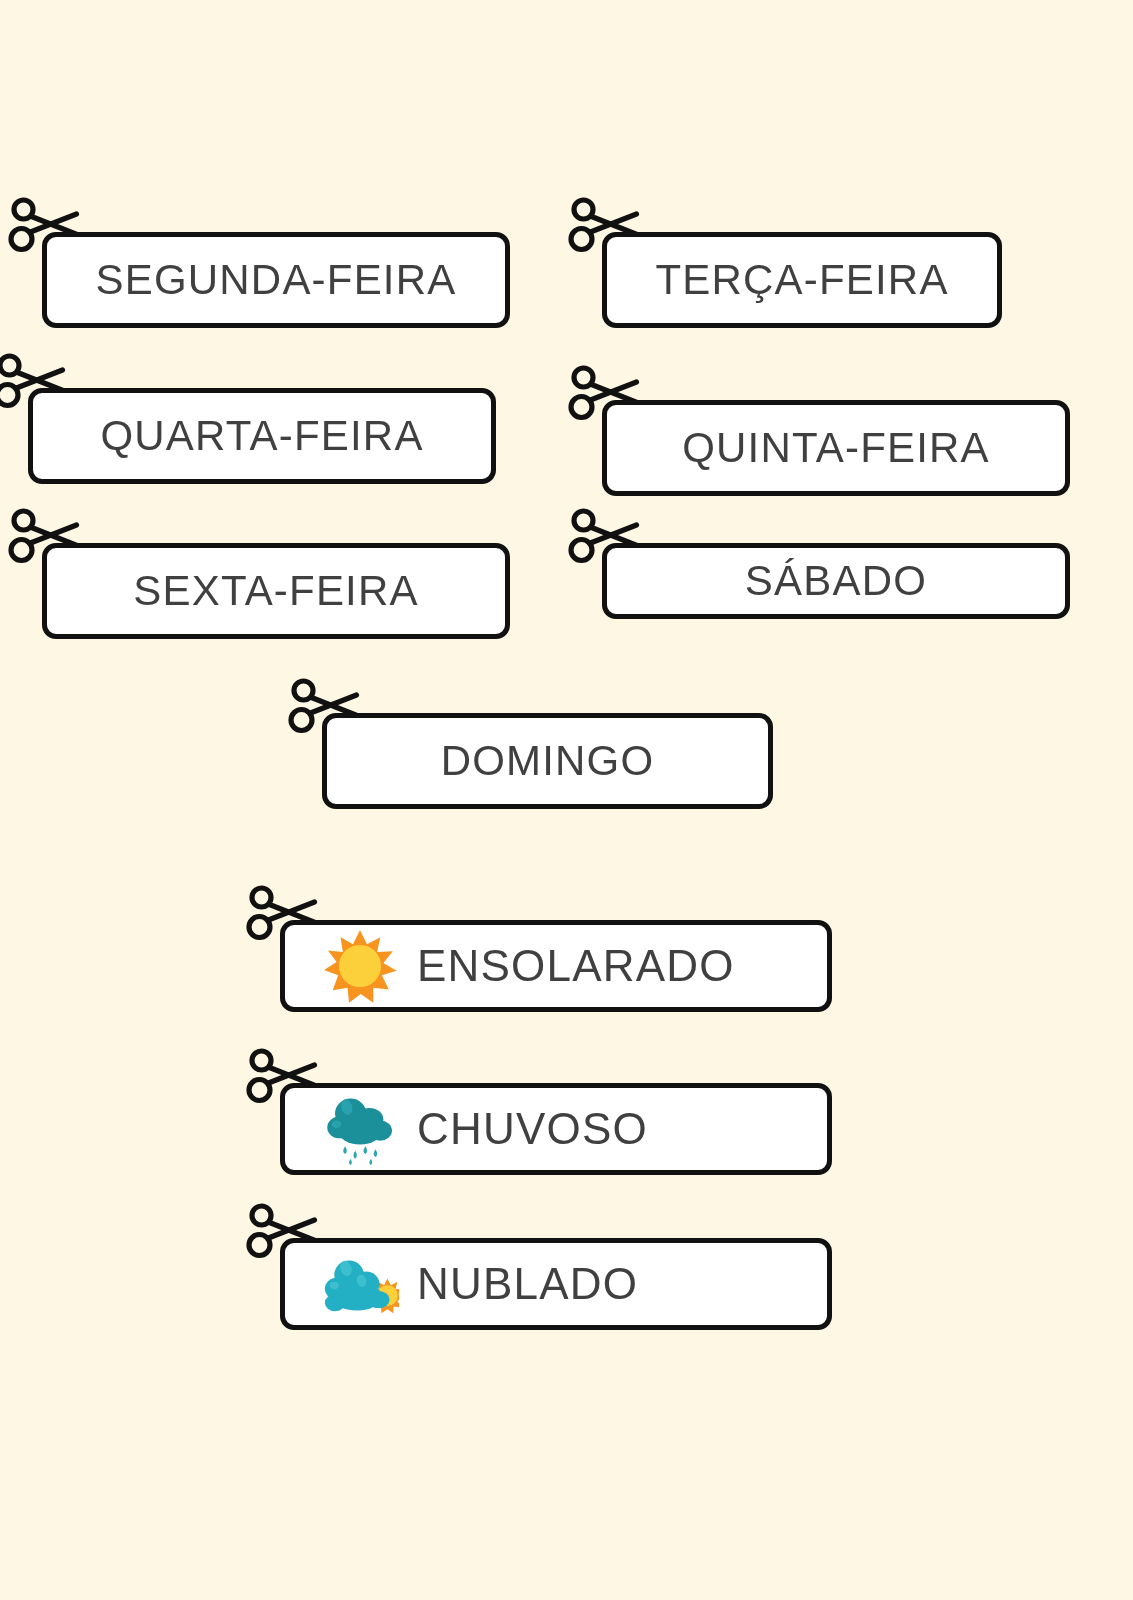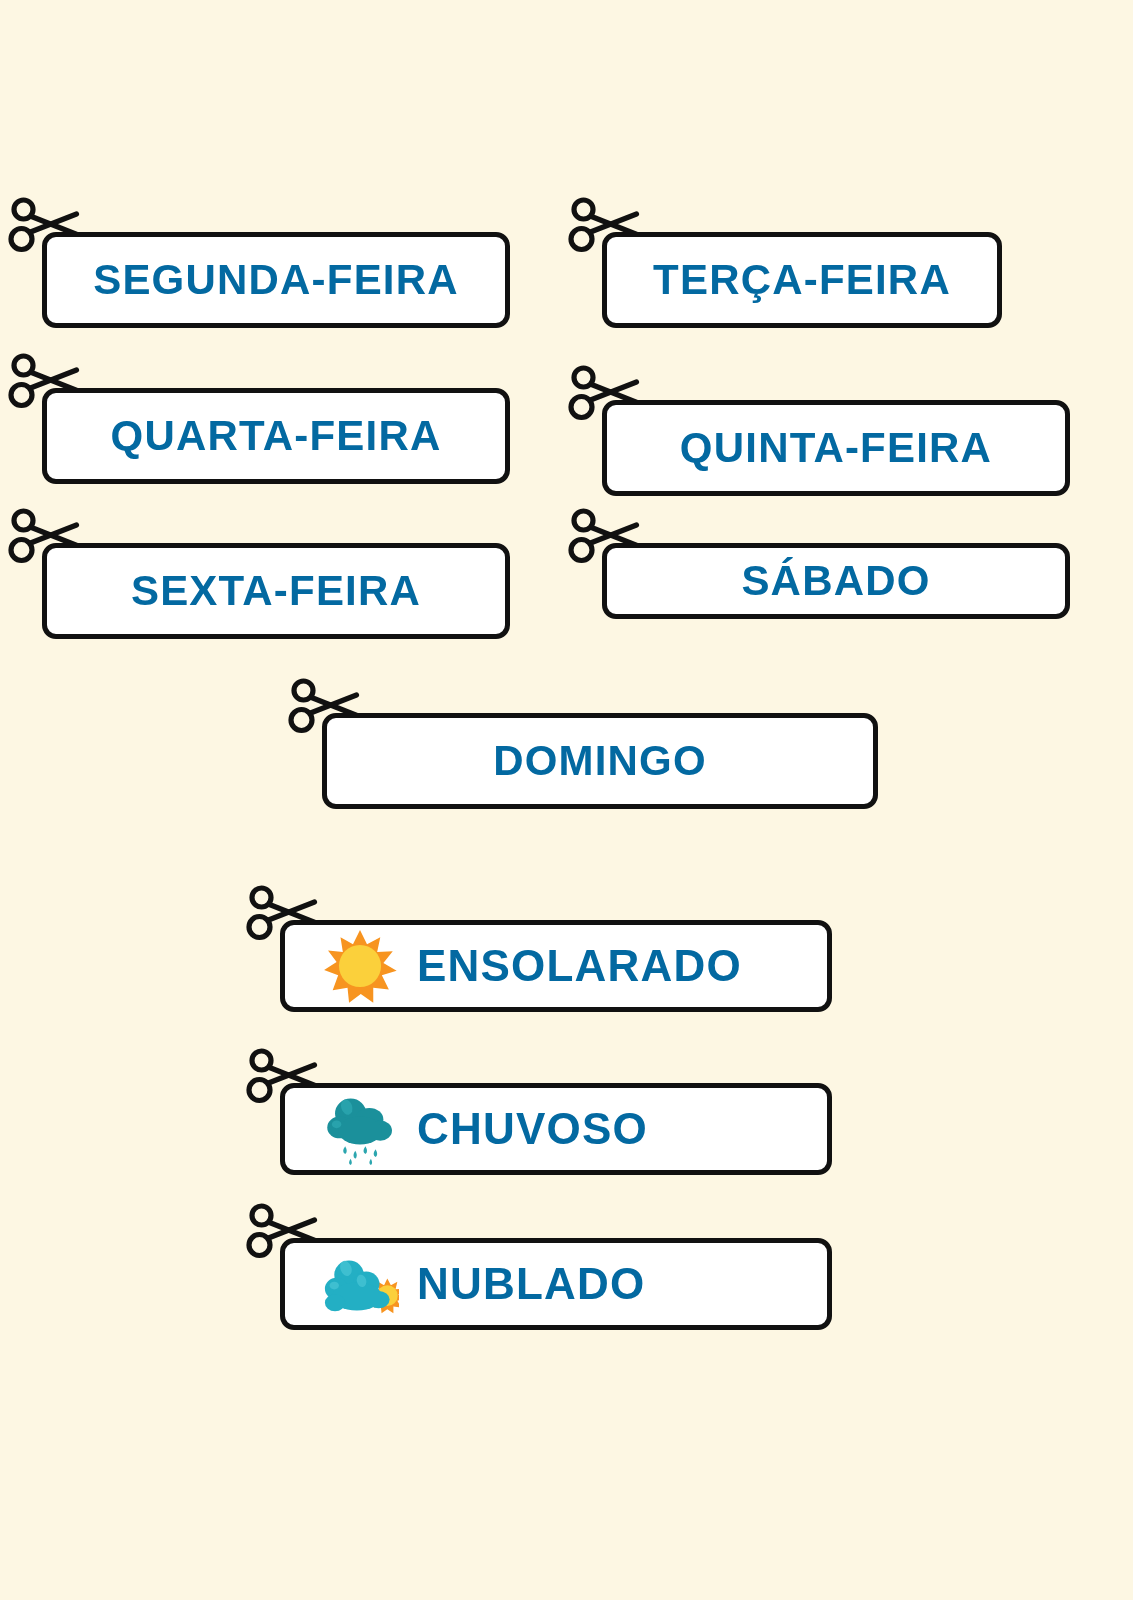--- a/index.html
+++ b/index.html
@@ -44,23 +44,23 @@
     background: #FFFFFF;
     border: 5px solid #111111;
     border-radius: 14px;
     display: flex;
     align-items: center;
     justify-content: center;
   }
 
   .card-label {
     font-size: 42px;
-    font-weight: 700;
+    font-weight: 400;
     letter-spacing: 1.2px;
-    color: #0369a1;
+    color: #404040;
     white-space: nowrap;
     line-height: 1;
   }
 
   
   .card.weather {
     justify-content: center;
     gap: 20px;
   }
   .card.weather .wicon {
@@ -112,21 +112,21 @@
         <circle cx="13.5" cy="43" r="10.5"></circle>
         <path d="M23.5 20.5 L69 38.5"></path>
         <path d="M22.5 36 L68.5 18"></path>
       </g>
     </svg>
     <div class="card">
       <span class="card-label">TERÇA-FEIRA</span>
     </div>
   </div>
 
-  <div class="cut-unit" style="left:42px; top:388px; width:468px; height:96px;">
+  <div class="cut-unit" style="left:28px; top:388px; width:468px; height:96px;">
     <svg class="scissors" viewBox="0 0 74 58">
       <g fill="none" stroke="#111111" stroke-width="5.2" stroke-linecap="round">
         <circle cx="15.5" cy="13.5" r="9.5"></circle>
         <circle cx="13.5" cy="43" r="10.5"></circle>
         <path d="M23.5 20.5 L69 38.5"></path>
         <path d="M22.5 36 L68.5 18"></path>
       </g>
     </svg>
     <div class="card">
       <span class="card-label">QUARTA-FEIRA</span>
@@ -168,21 +168,21 @@
         <circle cx="13.5" cy="43" r="10.5"></circle>
         <path d="M23.5 20.5 L69 38.5"></path>
         <path d="M22.5 36 L68.5 18"></path>
       </g>
     </svg>
     <div class="card">
       <span class="card-label">SÁBADO</span>
     </div>
   </div>
 
-  <div class="cut-unit" style="left:322px; top:713px; width:556px; height:96px;">
+  <div class="cut-unit" style="left:322px; top:713px; width:451px; height:96px;">
     <svg class="scissors" viewBox="0 0 74 58">
       <g fill="none" stroke="#111111" stroke-width="5.2" stroke-linecap="round">
         <circle cx="15.5" cy="13.5" r="9.5"></circle>
         <circle cx="13.5" cy="43" r="10.5"></circle>
         <path d="M23.5 20.5 L69 38.5"></path>
         <path d="M22.5 36 L68.5 18"></path>
       </g>
     </svg>
     <div class="card">
       <span class="card-label">DOMINGO</span>

